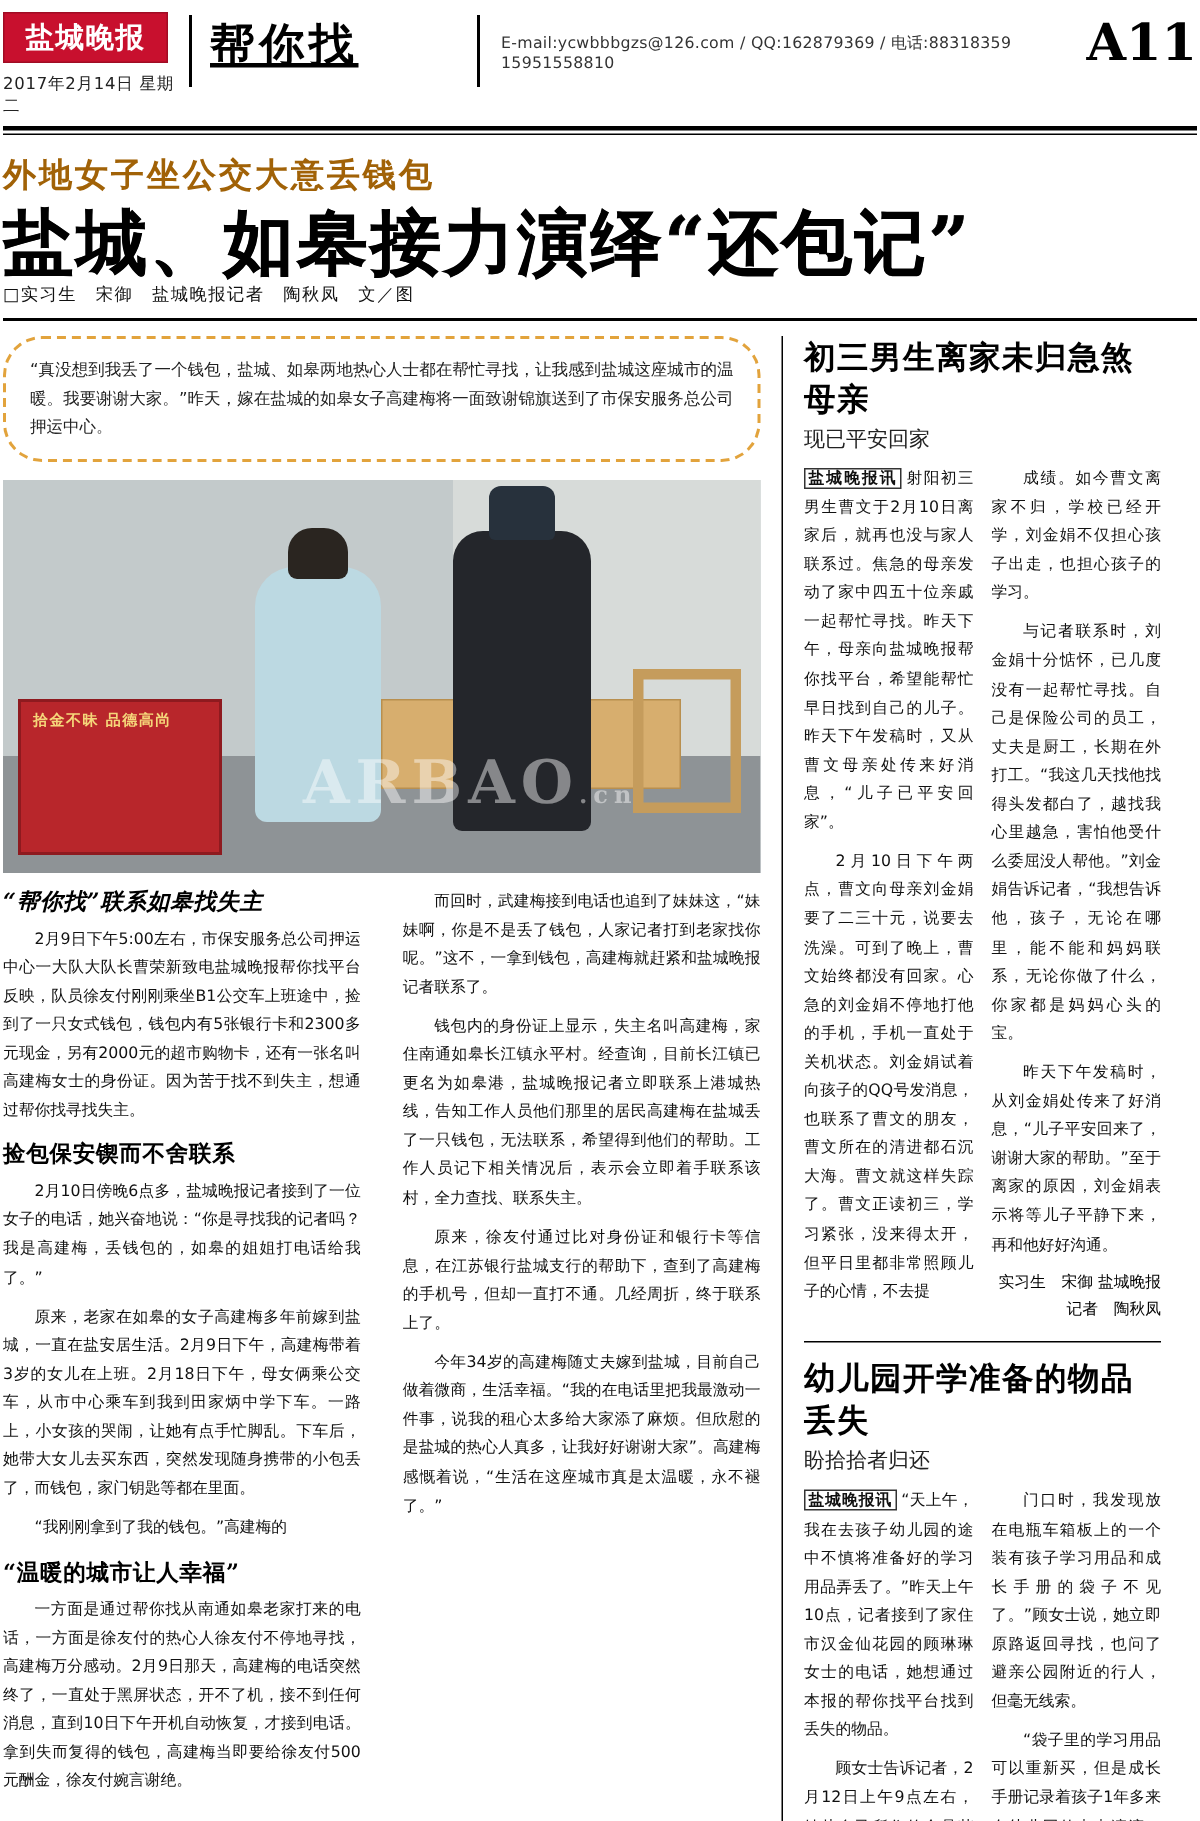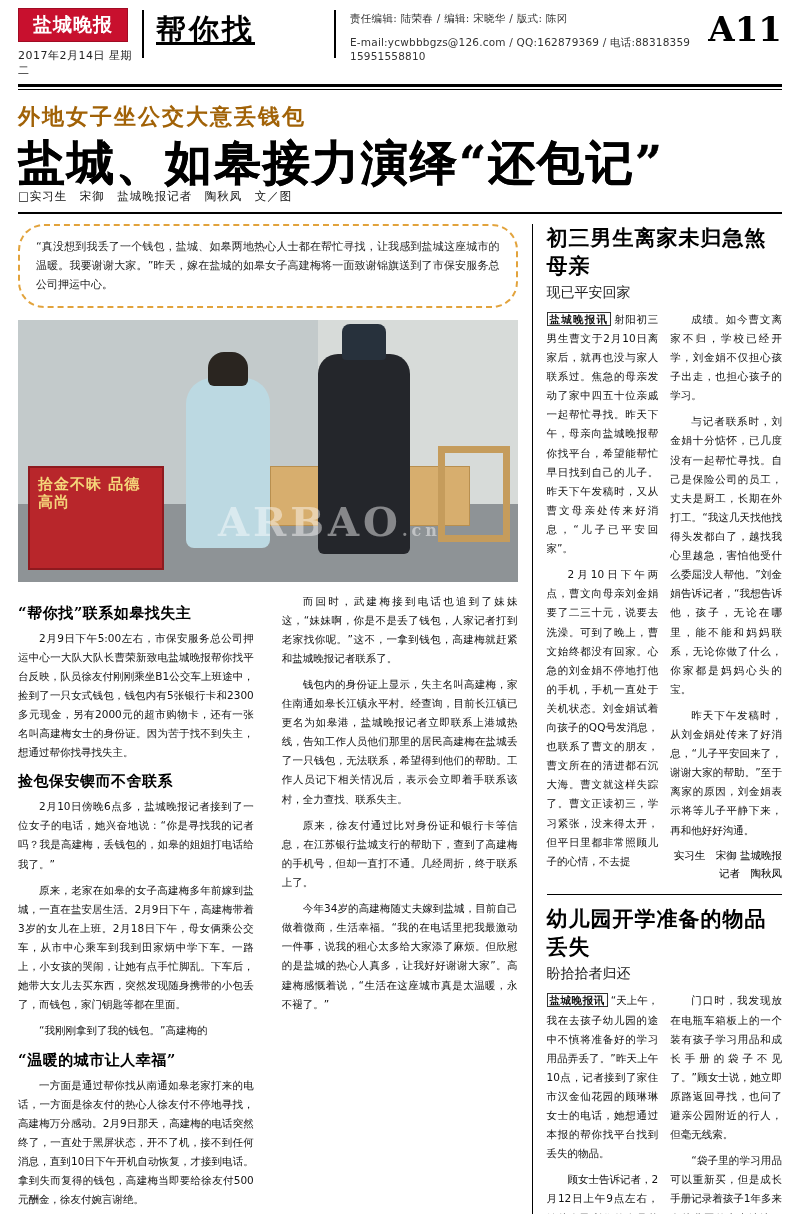--- a/index.html
+++ b/index.html
@@ -5,21 +5,21 @@
   * { box-sizing: border-box; }
   html, body { margin:0; padding:0; }
   body {
     width:800px; height:1214px;
     background:#ffffff;
     font-family:"DejaVu Sans", sans-serif;
     color:#000;
     position:relative;
     overflow:hidden;
   }
-  .page { position:relative; width:800px; height:1214px; padding:0 18px; }
+  .page { position:relative; width:800px; height:1214px; padding:0 2px; }
 
   
   .masthead { display:flex; align-items:flex-start; padding-top:8px; }
   .logo-box {
     width:110px; height:34px; background:#c8102e; color:#fff;
     display:flex; align-items:center; justify-content:center;
     font-family:"DejaVu Serif", serif; font-weight:bold; font-size:19px;
     letter-spacing:1px; border:1px solid #a00c24;
   }
   .logo-col { width:124px; }
@@ -72,21 +72,21 @@
     margin-top:12px; width:100%; height:262px; position:relative;
     background:linear-gradient(#cfd6d8, #b9c2c6 45%, #9aa4a8);
     overflow:hidden;
   }
   .ph-floor { position:absolute; left:0; right:0; bottom:0; height:78px; background:#8e9396; }
   .ph-wall { position:absolute; left:0; top:0; right:0; height:190px; background:#c3cacb; }
   .ph-wall2 { position:absolute; left:300px; top:0; width:230px; height:190px; background:#d7dbd9; }
   .ph-banner {
     position:absolute; left:10px; bottom:12px; width:136px; height:104px;
     background:#b8262b; border:2px solid #8e1a1f; color:#f5d67a;
-    font-family:"DejaVu Serif", serif; font-weight:bold; font-size:15px;
+    font-family:"DejaVu Serif", serif; font-weight:bold; font-size:10px;
     line-height:1.25; padding:7px 8px; letter-spacing:1px;
   }
   .ph-person-a {
     position:absolute; left:168px; top:58px; width:84px; height:170px;
     background:#bcd9e2; border-radius:26px 26px 8px 8px;
   }
   .ph-person-a:after {
     content:""; position:absolute; left:22px; top:-26px; width:40px; height:34px;
     background:#2a2520; border-radius:16px 16px 6px 6px;
   }
@@ -115,21 +115,21 @@
   .photo-cap { font-size:10.5px; text-align:center; margin-top:5px; color:#222; }
 
   
   .lcols { display:flex; margin-top:10px; }
   .lcol { width:50%; padding-right:14px; }
   .lcol:last-child { padding-right:0; padding-left:14px; border-left:0; }
   h3.sub {
     font-family:"DejaVu Serif", serif; font-weight:bold;
     font-size:15px; letter-spacing:0.5px; margin:10px 0 6px;
   }
-  h3.sub:first-child { margin-top:12px; }
+  h3.sub:first-child { margin-top:0;font-style:italic; }
   p.body {
     font-size:10.5px; line-height:1.82; text-align:justify;
     margin:0 0 7px; color:#111; text-indent:2em;
   }
   p.body.noind { text-indent:0; }
 
   
   .r-head {
     font-family:"DejaVu Serif", serif; font-weight:bold;
     font-size:21px; letter-spacing:1px; margin:0 0 4px;
@@ -153,21 +153,20 @@
 
   <div class="masthead">
     <div class="logo-col">
       <div class="logo-box">盐城晚报</div>
       <div class="issue-date">2017年2月14日 星期二</div>
     </div>
     <div class="divider-v"></div>
     <div class="section-name">帮你找</div>
     <div class="divider-v"></div>
     <div class="masthead-right">
-      <div class="credits">责任编辑: 陆荣春 / 编辑: 宋晓华 / 版式: 陈冈</div>
       <div class="contact">E-mail:ycwbbbgzs@126.com / QQ:162879369 / 电话:88318359 15951558810</div>
     </div>
     <div class="page-no">A11</div>
   </div>
   <div class="rule-thick"></div>
   <div class="rule-thin"></div>
 
   <div class="shoulder">外地女子坐公交大意丢钱包</div>
   <div class="main-head">盐城、如皋接力演绎“还包记”</div>
   <div class="byline">□实习生　宋御　盐城晚报记者　陶秋凤　文／图</div>

